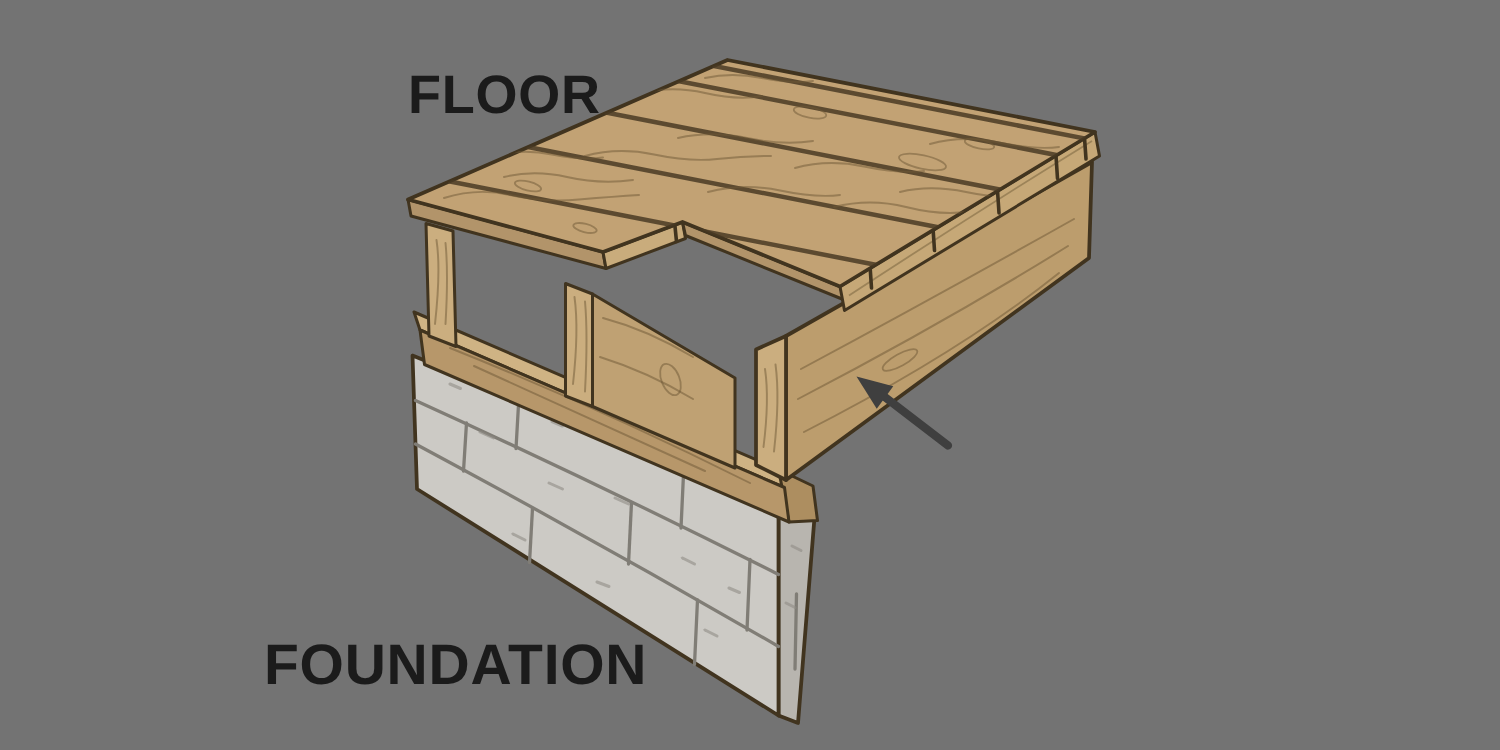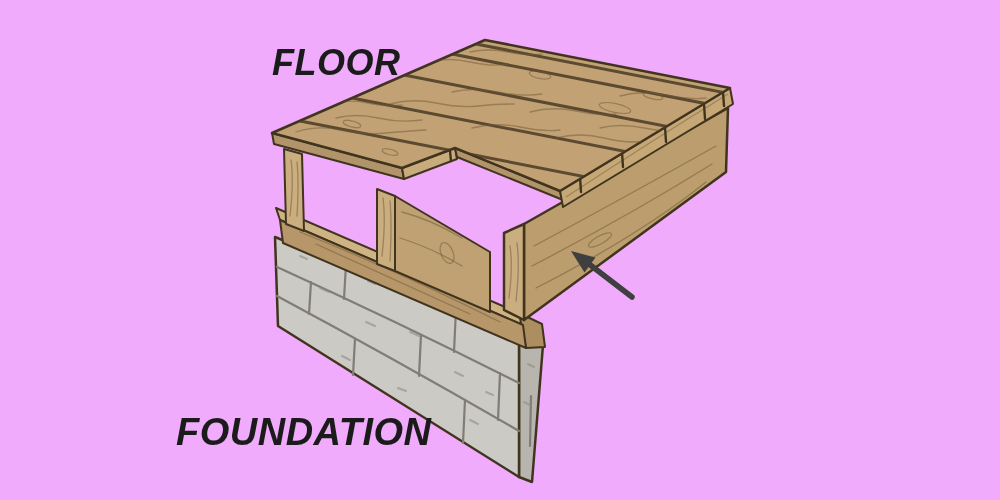--- a/index.html
+++ b/index.html
@@ -1,23 +1,23 @@
 <!DOCTYPE html>
 <html><head>
 <meta charset="utf-8">
 <style>
   html,body{margin:0;padding:0;background:#ffffff;}
-  #stage{position:relative;width:1000px;height:500px;background:#f0abfc;overflow:hidden;
-         font-family:"Liberation Sans", sans-serif;font-style:italic;}
+  #stage{position:relative;width:1000px;height:500px;background:#737373;overflow:hidden;
+         font-family:"Liberation Sans", sans-serif;}
   #stage svg{position:absolute;left:0;top:0;}
   .diagram-label{position:absolute;color:#1b1b1b;font-weight:bold;line-height:1;
                  letter-spacing:0.5px;white-space:nowrap;}
   #label-floor{left:272px;top:45px;font-size:36px;}
   #label-rim-joist{left:582px;top:299px;font-size:34px;}
-  #label-foundation{left:176px;top:413px;font-size:38px;}
+  #label-foundation{left:176px;top:425px;font-size:38px;}
   .outline{stroke:#41341f;stroke-width:2.5;stroke-linejoin:round;}
   .outline-thin{stroke:#41341f;stroke-width:2;stroke-linejoin:round;}
   .grain{fill:none;stroke:#6e5836;stroke-width:1.3;opacity:.5;stroke-linecap:round;}
   .grain-knot{fill:none;stroke:#6e5836;stroke-width:1.2;opacity:.5;}
   .seam{fill:none;stroke:#4a3b24;stroke-width:3;stroke-linecap:round;opacity:.85;}
   .cmu-line{fill:none;stroke:#807d76;stroke-width:2.2;stroke-linecap:round;}
   .cmu-speck{fill:none;stroke:#8f8c85;stroke-width:2;stroke-linecap:round;opacity:.6;}
   .tick{fill:none;stroke:#41341f;stroke-width:2.4;stroke-linecap:round;}
 </style>
 </head>

